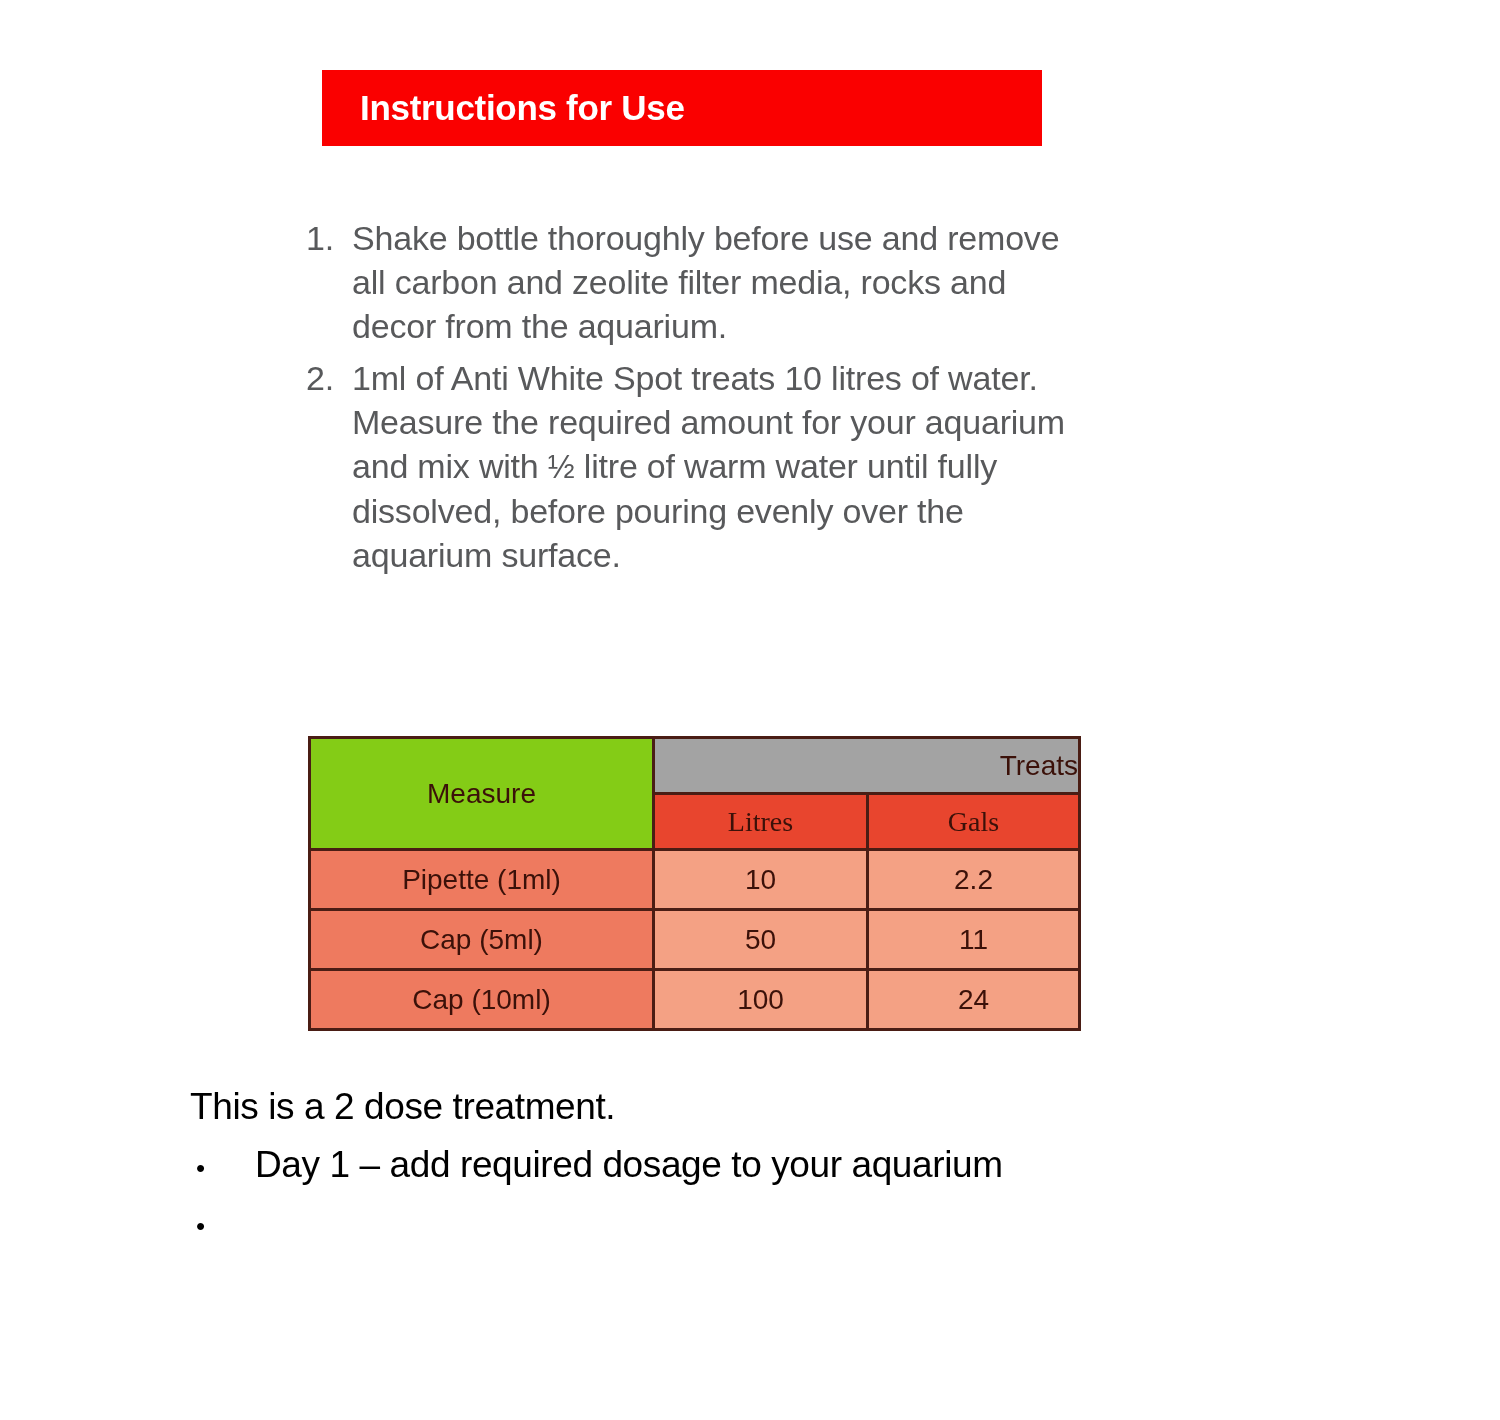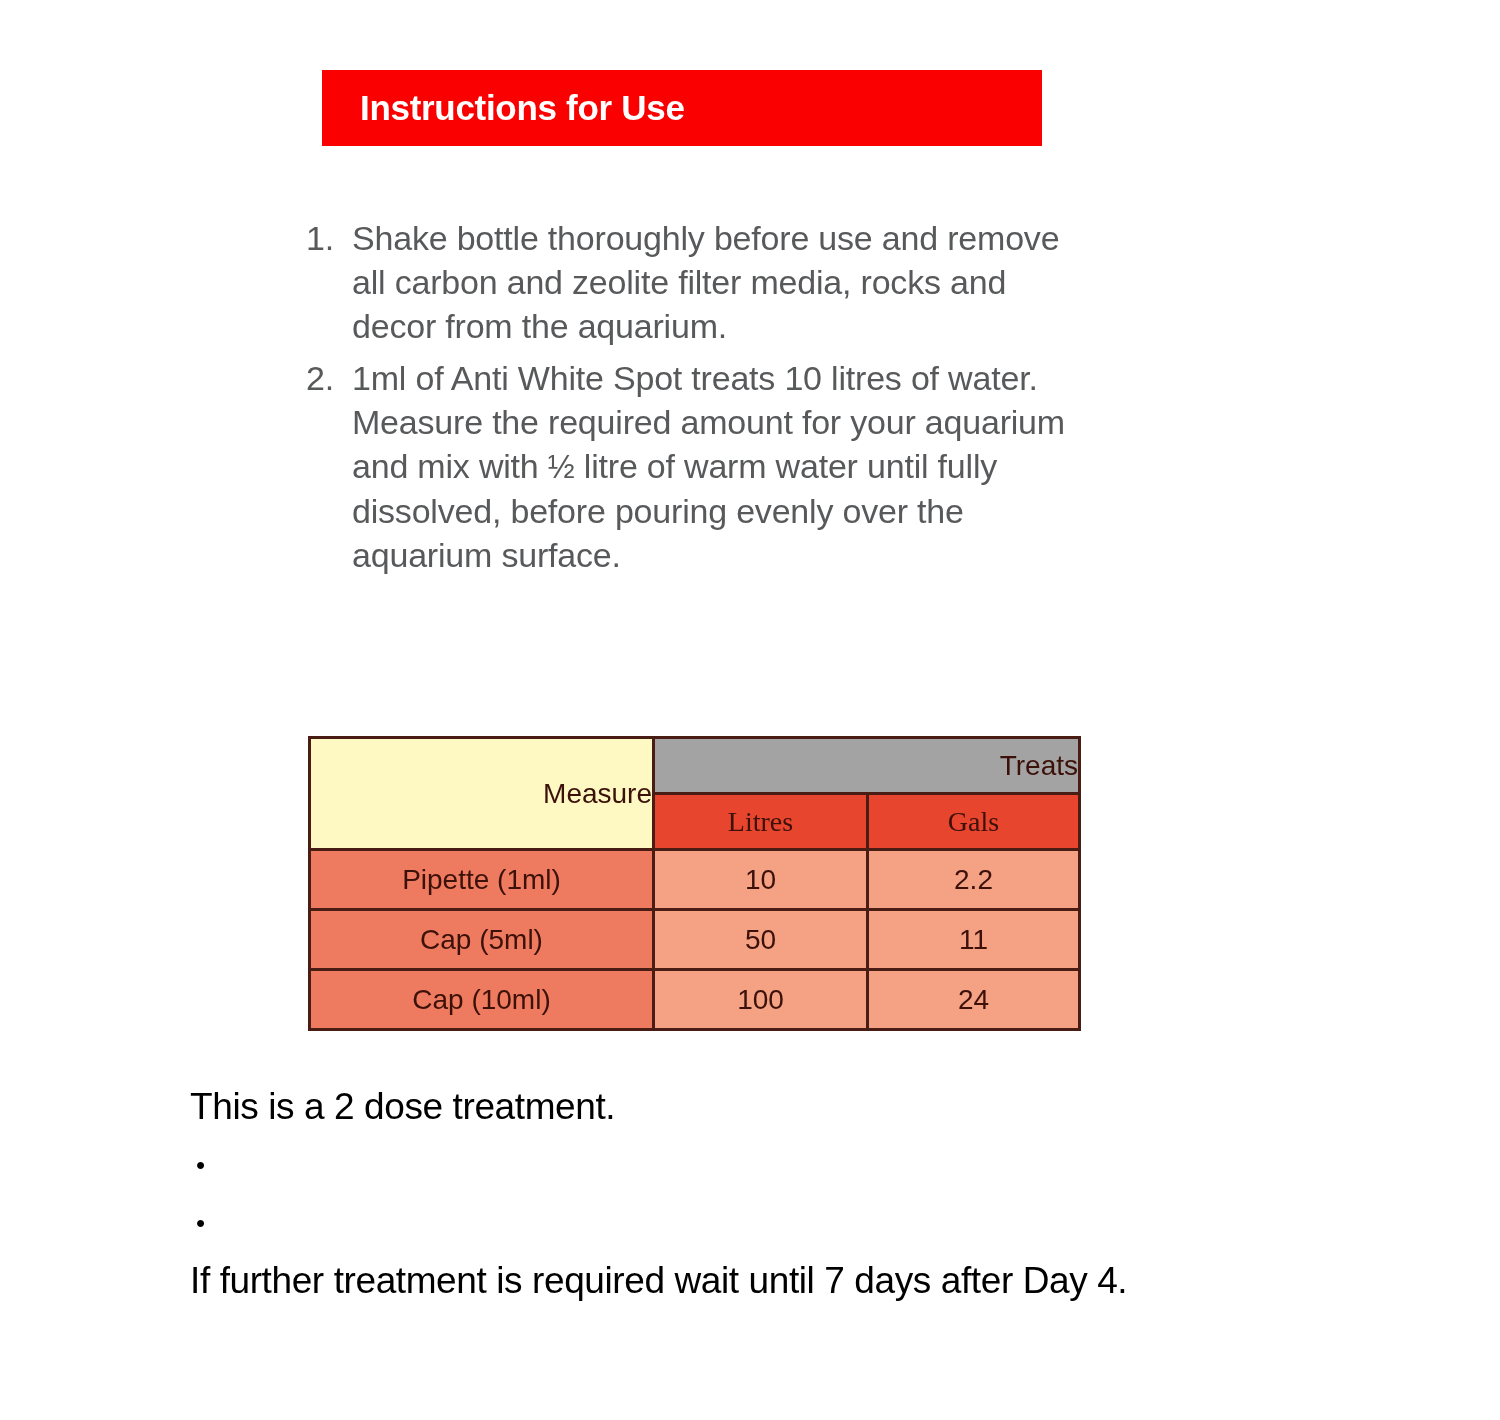--- a/index.html
+++ b/index.html
@@ -86,22 +86,22 @@
     font-weight: normal;
     font-size: 28px;
     padding: 0;
     box-sizing: border-box;
   }
   .col-measure { width: 344px; }
   .col-litres  { width: 214px; }
   .col-gals    { width: 212px; }
 
   .th-measure {
-    background: #fef9c3;
-    text-align: right;
+    background: #84cc16;
+    text-align: center;
     padding-left: 36px;
     height: 112px;
     vertical-align: middle;
   }
   .th-treats {
     background: #a3a3a3;
     text-align: right;
     height: 56px;
     vertical-align: middle;
   }
@@ -212,21 +212,21 @@
     </tr>
   </tbody>
 </table>
 
 <div id="bottom-notes">
 
   <div class="note-line">This is a 2 dose treatment.</div>
 
   <div class="note-bullet-row">
     <span class="note-bullet">•</span>
+    <span class="note-bullet-text">Day 1 – add required dosage to your aquarium</span>
   </div>
 
   <div class="note-bullet-row">
     <span class="note-bullet">•</span>
   </div>
 
-  <div class="note-line">If further treatment is required wait until 7 days after Day 4.</div>
 
 </div>
 
 </body></html>

